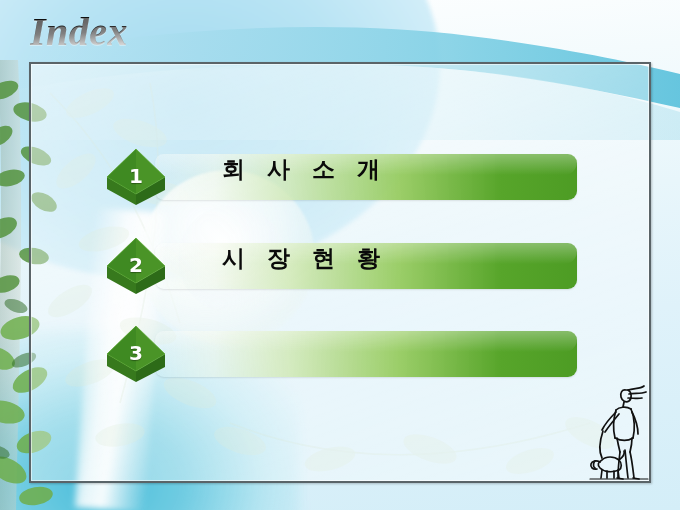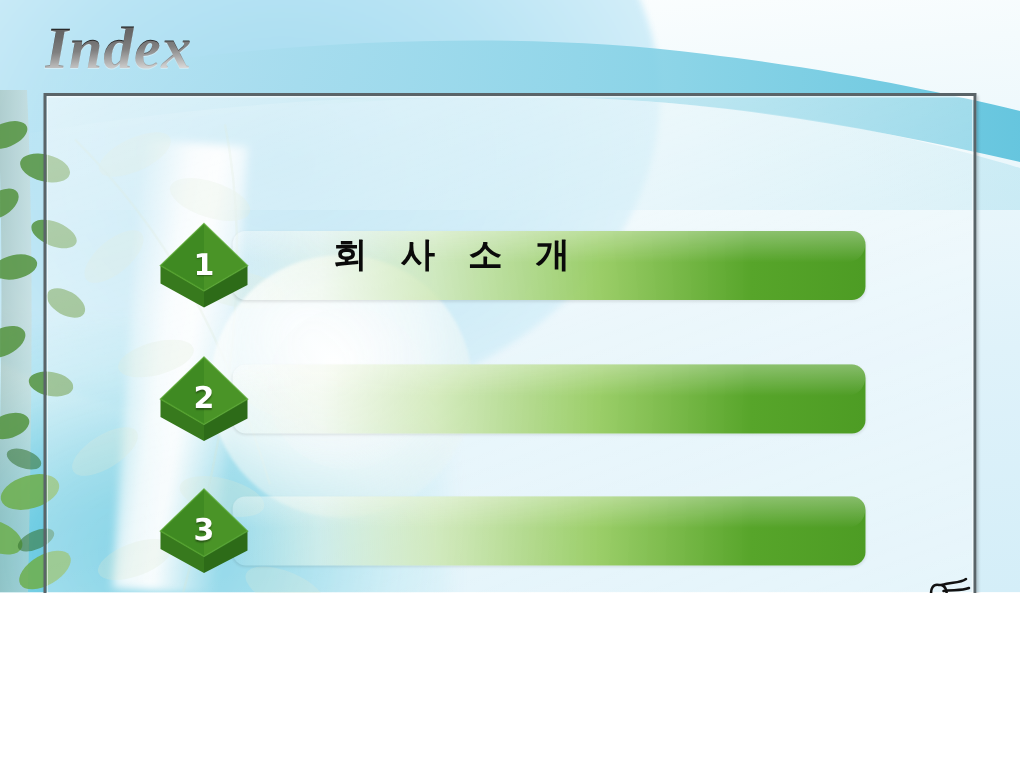--- a/index.html
+++ b/index.html
@@ -3,21 +3,21 @@
 <meta charset="utf-8">
 <style>
   html, body {
     margin: 0;
     padding: 0;
     background: #ffffff;
   }
   #slide {
     position: relative;
     width: 680px;
-    height: 395px;
+    height: 510px;
     overflow: hidden;
     background: #ffffff;
     font-family: "Liberation Sans", sans-serif;
   }
 
   
   .bg-base {
     position: absolute;
     inset: 0;
     background:
@@ -308,20 +308,21 @@
         <polygon points="4,31 33,3 62,31 33,48" fill="none" stroke="#5aa832" stroke-width="1" opacity=".7"></polygon>
       </svg>
     </div>
     <div class="diamond-num">1</div>
   </div>
 
   <div class="row row-2">
     <div class="bar">
       <div class="bar-sheen"></div>
     </div>
+    <div class="bar-label">시 장 현 황</div>
     <div class="diamond">
       <svg width="78" height="62" viewBox="0 0 78 62">
         <polygon points="4,31 33,3 62,31 33,48" fill="#4a9427"></polygon>
         <polygon points="4,31 33,3 33,48" fill="#3f8a22"></polygon>
         <polygon points="33,48 62,31 62,44 33,59" fill="#2d6b18"></polygon>
         <polygon points="4,31 33,48 33,59 4,43" fill="#37791d"></polygon>
         <polygon points="4,31 33,3 62,31 33,48" fill="none" stroke="#5aa832" stroke-width="1" opacity=".7"></polygon>
       </svg>
     </div>
     <div class="diamond-num">2</div>

